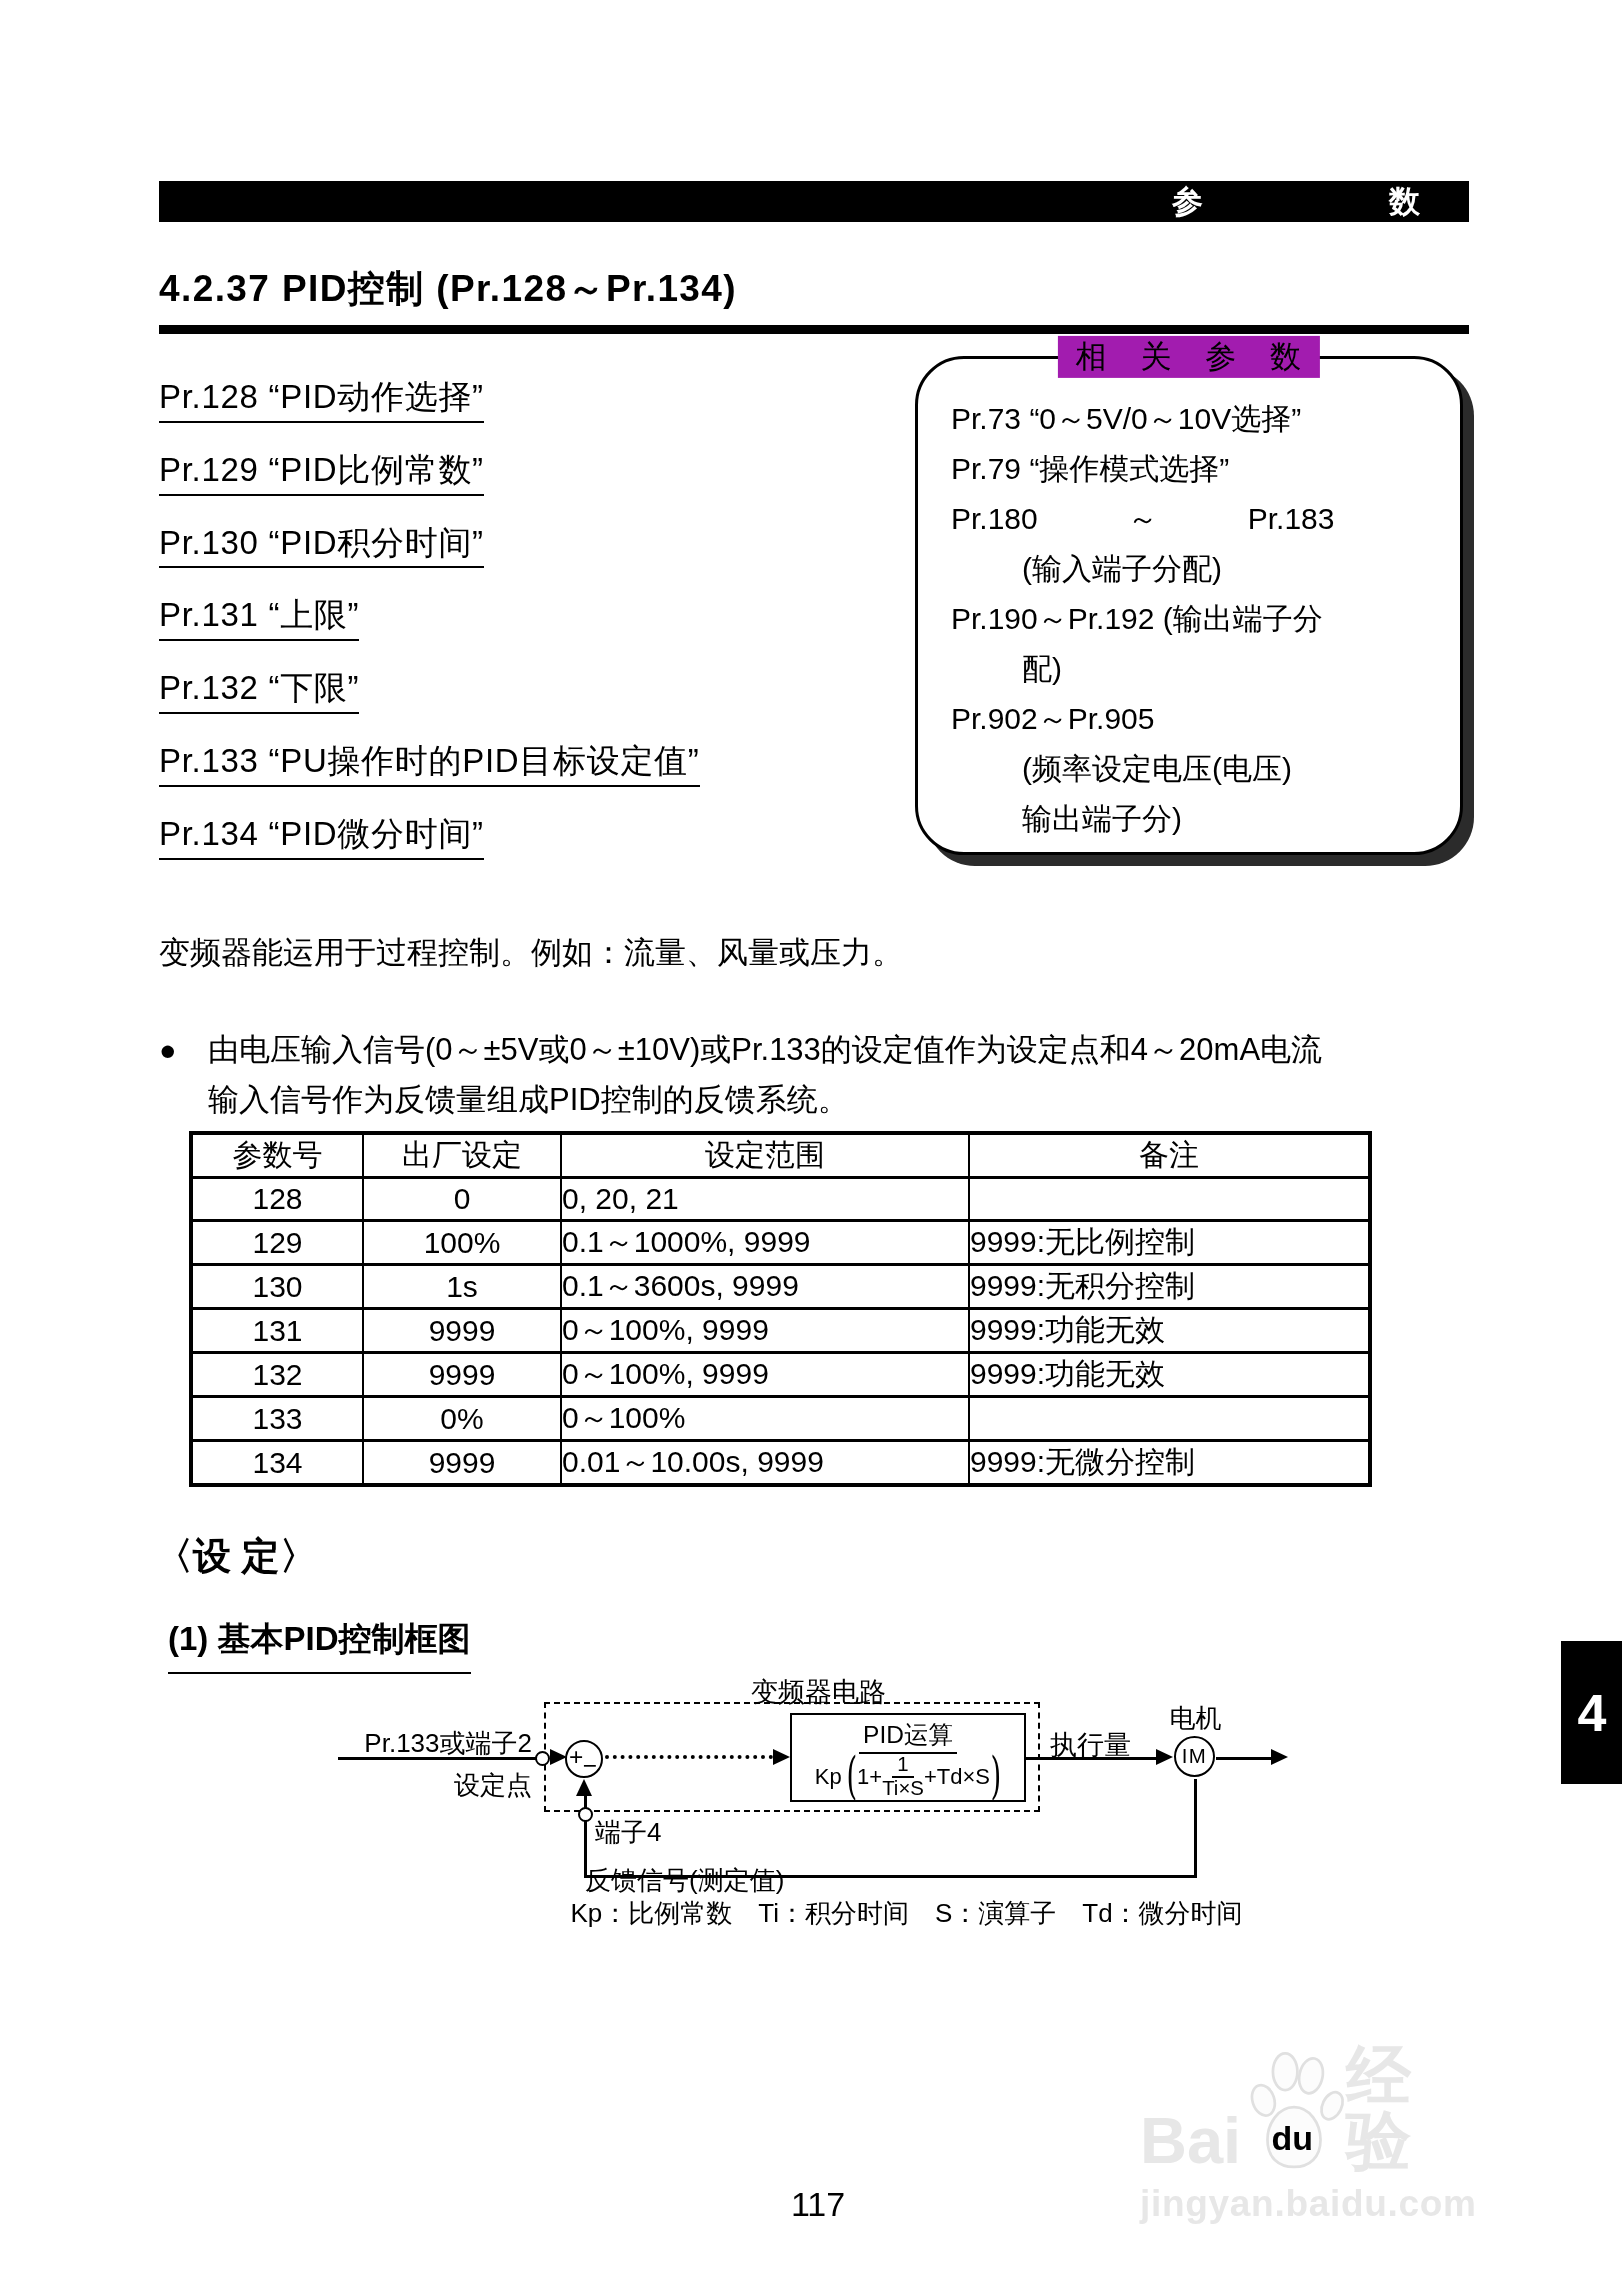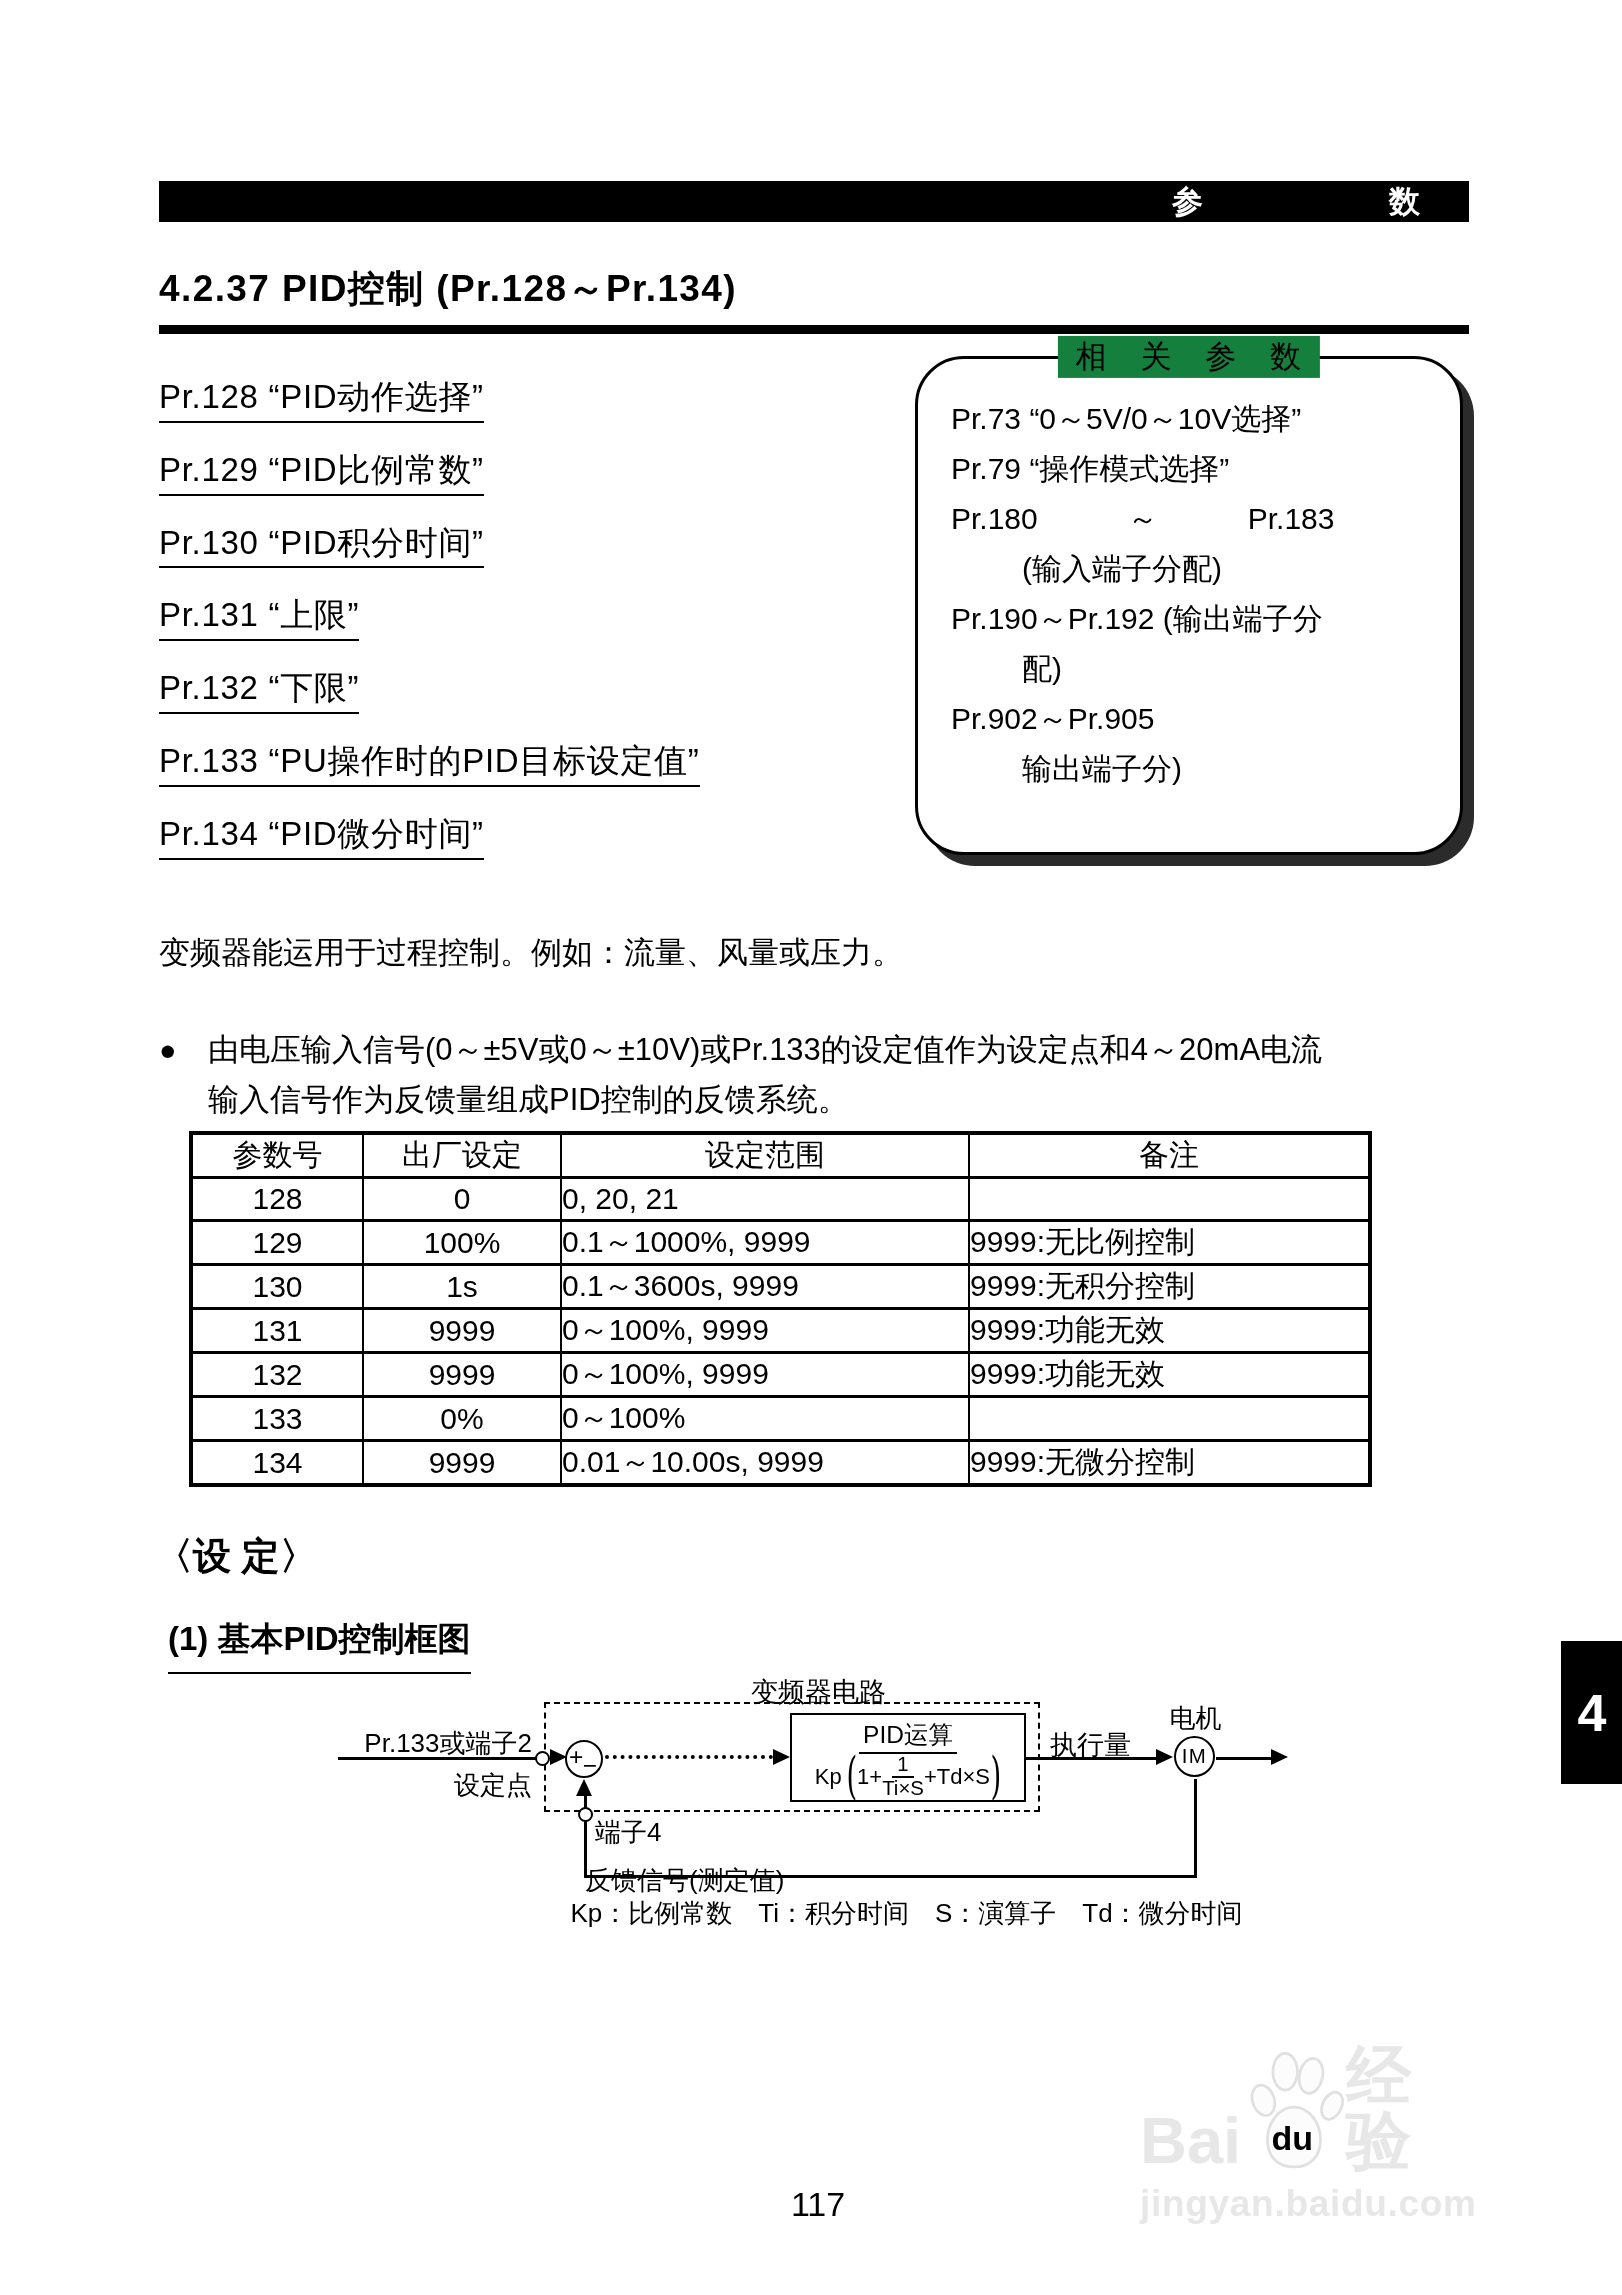--- a/index.html
+++ b/index.html
@@ -15,21 +15,21 @@
 
   
   .param-links{position:absolute;left:159px;top:379px;}
   .plink{display:table;font-size:33px;line-height:1.1;letter-spacing:0.7px;
          padding-bottom:5.5px;border-bottom:2.7px solid #000;margin-bottom:29px;white-space:pre;}
 
   
   .related-box{position:absolute;left:915px;top:356px;width:548px;height:499px;box-sizing:border-box;
                border:3.4px solid #000;border-radius:49px;background:#fff;
                box-shadow:11px 11px 0 0 #2b2b2b;}
-  .rb-title{position:absolute;left:50%;top:0;transform:translate(-50%,-55%);background:#15803d;
+  .rb-title{position:absolute;left:50%;top:0;transform:translate(-50%,-55%);background:#a21caf;
             padding:0 17.7px;font-size:31px;white-space:pre;letter-spacing:1.4px;}
   .rb-lines{padding:35px 17.7px 0 33px;font-size:30px;line-height:50px;}
   .rb-line{white-space:pre;}
   .rb-indent{padding-left:71px;}
 
   
   .intro{position:absolute;left:159px;top:932px;font-size:31px;white-space:pre;}
   .bullet{position:absolute;left:159px;top:1025px;display:flex;}
   .bullet .dot{width:49px;font-size:29px;line-height:50px;}
   .bullet .btxt{font-size:31px;line-height:50px;}
@@ -134,20 +134,21 @@
   <div class="related-box">
     <div class="rb-title">相　关　参　数</div>
     <div class="rb-lines">
       <div class="rb-line">Pr.73 “0～5V/0～10V选择”</div>
       <div class="rb-line">Pr.79 “操作模式选择”</div>
       <div class="rb-line">Pr.180　　　～　　　Pr.183</div>
       <div class="rb-line rb-indent">(输入端子分配)</div>
       <div class="rb-line">Pr.190～Pr.192 (输出端子分</div>
       <div class="rb-line rb-indent">配)</div>
       <div class="rb-line">Pr.902～Pr.905</div>
+      <div class="rb-line rb-indent">(频率设定电压(电压)</div>
       <div class="rb-line rb-indent">输出端子分)</div>
     </div>
   </div>
 
   <div class="intro">变频器能运用于过程控制。例如：流量、风量或压力。</div>
 
   <div class="bullet">
     <div class="dot">●</div>
     <div class="btxt">
       <div>由电压输入信号(0～±5V或0～±10V)或Pr.133的设定值作为设定点和4～20mA电流</div>

